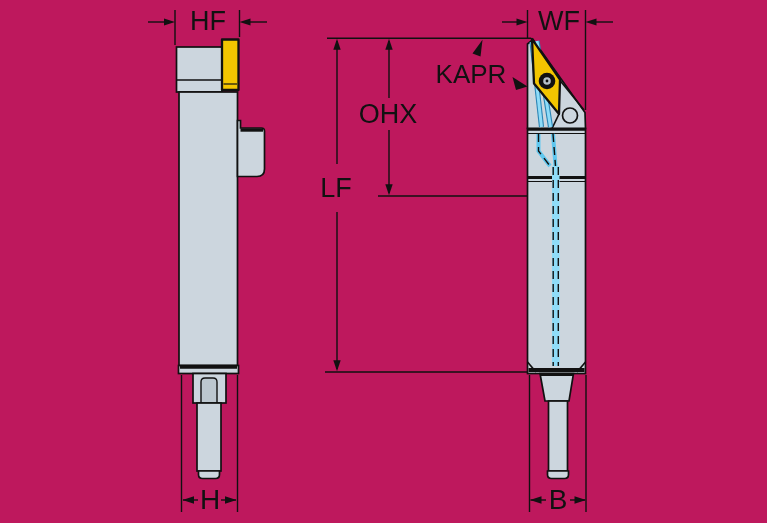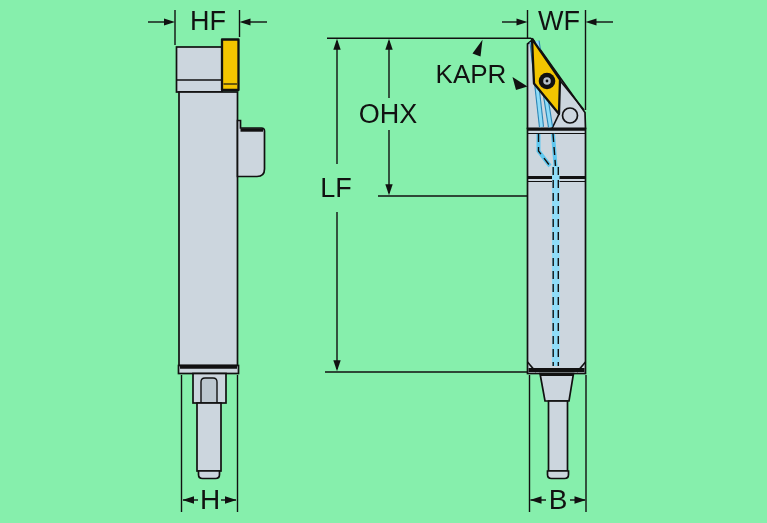--- a/index.html
+++ b/index.html
@@ -1,16 +1,16 @@
 <!DOCTYPE html>
 <html><head>
 <meta charset="utf-8">
 <style>
   html,body{margin:0;padding:0;background:#fff;}
-  .canvas{position:relative;width:767px;height:523px;background:#86efac;overflow:hidden;}
+  .canvas{position:relative;width:767px;height:523px;background:#be185d;overflow:hidden;}
   svg{display:block;}
   .g  {fill:#ccd6de;stroke:#111;stroke-width:1.7;}
   .g2 {fill:#bcc7cf;stroke:#111;stroke-width:1.4;}
   .y  {fill:#f3c500;stroke:#111;stroke-width:2.3;stroke-linejoin:round;}
   .k  {stroke:#111;stroke-width:1.7;fill:none;}
   .k2 {stroke:#111;stroke-width:2.8;fill:none;}
   .k3 {stroke:#111;stroke-width:1.2;fill:none;}
   .k4 {stroke:#111;stroke-width:4;fill:none;}
   .k5 {stroke:#111;stroke-width:3.4;fill:none;}
   .d  {stroke:#111;stroke-width:1.4;fill:none;}

